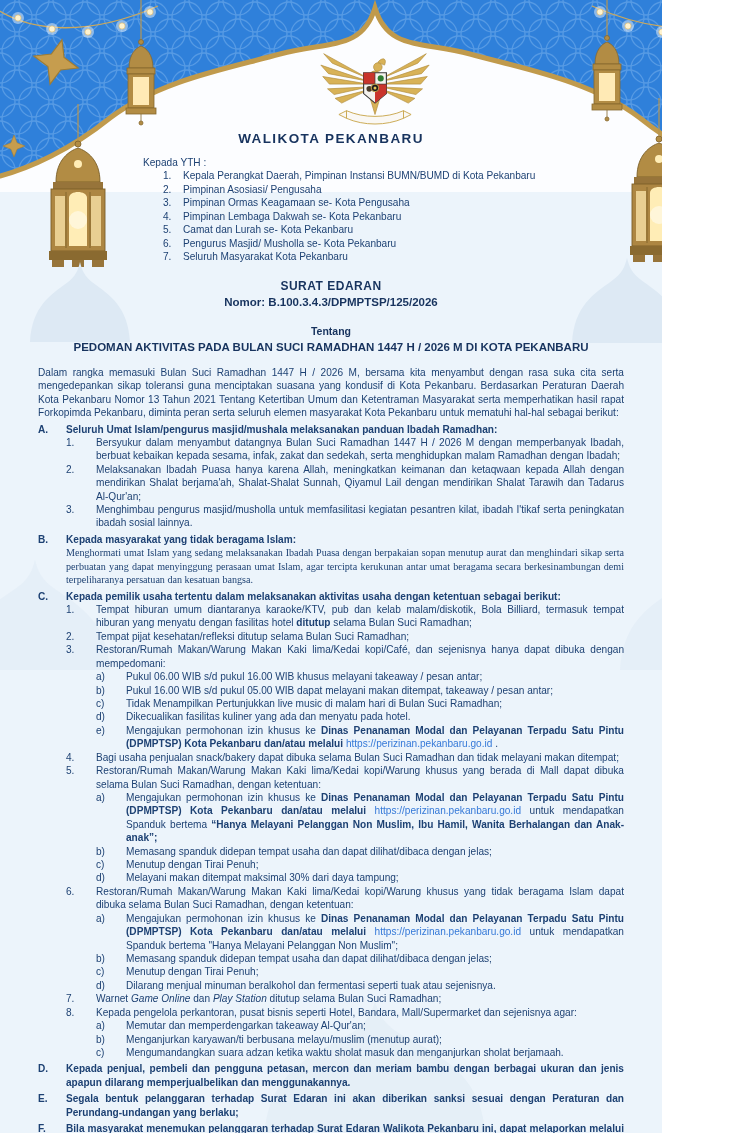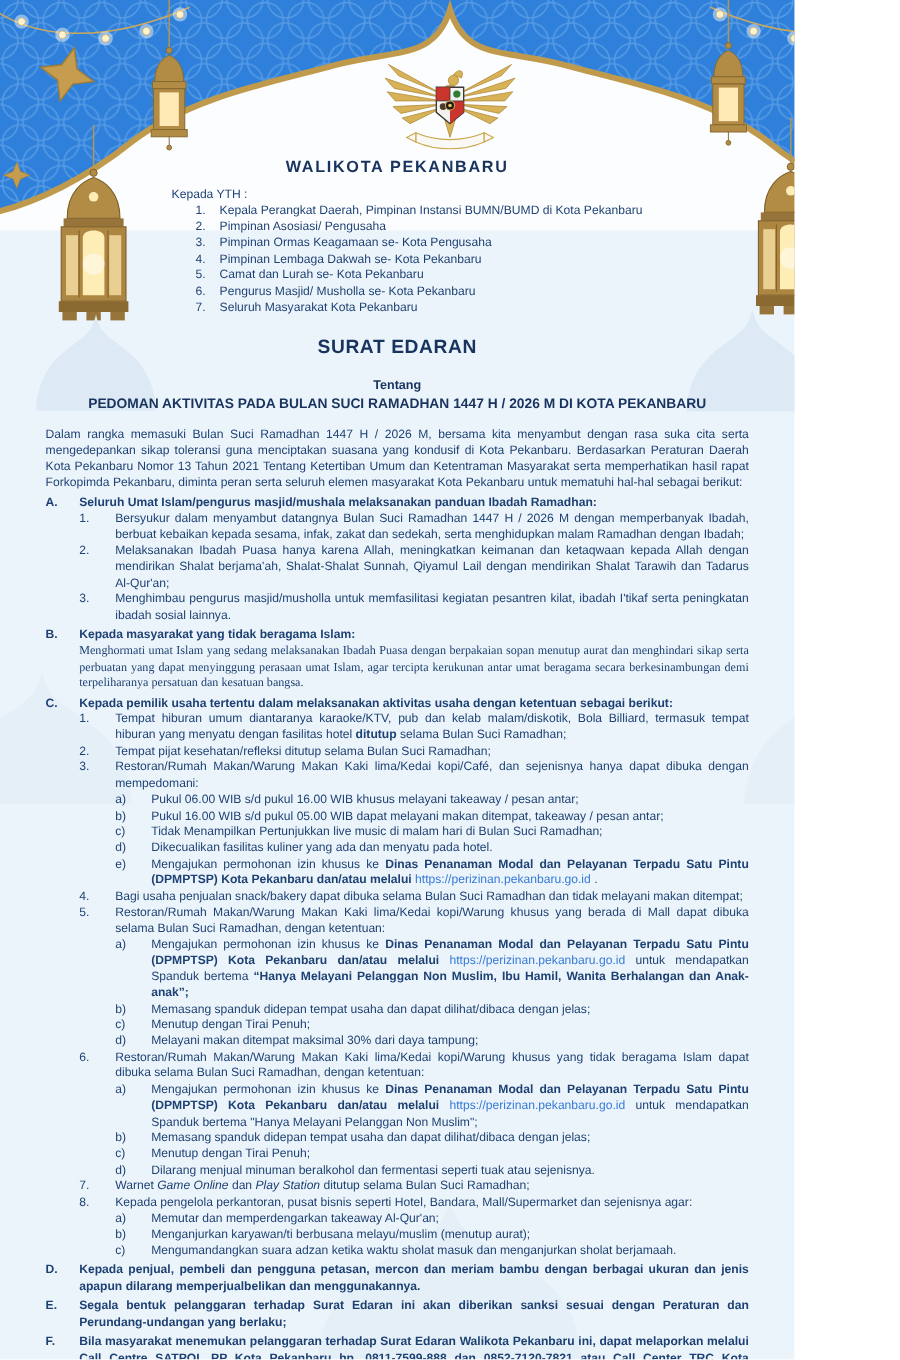--- a/index.html
+++ b/index.html
@@ -11,21 +11,21 @@
   .content{position:absolute;top:156px;left:38px;right:38px;z-index:1;
            font-size:10.1px;line-height:1.33;text-align:justify;}
   .rec-label{margin-left:105px;text-align:left;}
   .row{display:flex;}
   .row>.lbl{flex:none;}
   .row>.txt{flex:1 1 auto;text-align:justify;}
   .rec-row{margin-left:125px;}
   .rec-row>.lbl{width:20px;}
   .rec-row>.txt{text-align:left;}
   .doc-head{text-align:center;color:#17335e;margin-top:16px;}
-  .dh1{font-weight:bold;font-size:16px;letter-spacing:.5px;}
+  .dh1{font-weight:bold;font-size:12px;letter-spacing:.5px;}
   .dh2{font-weight:bold;font-size:11.5px;}
   .dh3{font-weight:bold;font-size:10.5px;margin-top:14px;}
   .dh4{font-weight:bold;font-size:11.5px;margin-top:1px;}
   .intro{margin-top:11px;}
   .row-sec{margin-top:3px;}
   .row-sec>.lbl{width:28px;font-weight:bold;}
   .sec-par{margin-top:0;font-family:Liberation Serif, serif;}
   .sec-par>.lbl{font-weight:normal;}
   .row-l2{margin-left:28px;}
   .row-l2>.lbl{width:30px;}
@@ -208,20 +208,21 @@
           <div class="txt"><span>Pengurus Masjid/ Musholla se- Kota Pekanbaru</span></div>
         </div>
         <div class="row rec-row">
           <div class="lbl">7.</div>
           <div class="txt"><span>Seluruh Masyarakat Kota Pekanbaru</span></div>
         </div>
       </div>
 
     <div class="doc-head">
       <div class="dh1">SURAT EDARAN</div>
+      <div class="dh2">Nomor: B.100.3.4.3/DPMPTSP/125/2026</div>
       <div class="dh3">Tentang</div>
       <div class="dh4">PEDOMAN AKTIVITAS PADA BULAN SUCI RAMADHAN 1447 H / 2026 M DI KOTA PEKANBARU</div>
     </div>
 
     <div class="intro">Dalam rangka memasuki Bulan Suci Ramadhan 1447 H / 2026 M, bersama kita menyambut dengan rasa suka cita serta mengedepankan sikap toleransi guna menciptakan suasana yang kondusif di Kota Pekanbaru. Berdasarkan Peraturan Daerah Kota Pekanbaru Nomor 13 Tahun 2021 Tentang Ketertiban Umum dan Ketentraman Masyarakat serta memperhatikan hasil rapat Forkopimda Pekanbaru, diminta peran serta seluruh elemen masyarakat Kota Pekanbaru untuk mematuhi hal-hal sebagai berikut:</div>
     <div>
         <div class="row row-sec">
           <div class="lbl">A.</div>
           <div class="txt"><span class="b">Seluruh Umat Islam/pengurus masjid/mushala melaksanakan panduan Ibadah Ramadhan:</span></div>
         </div>

